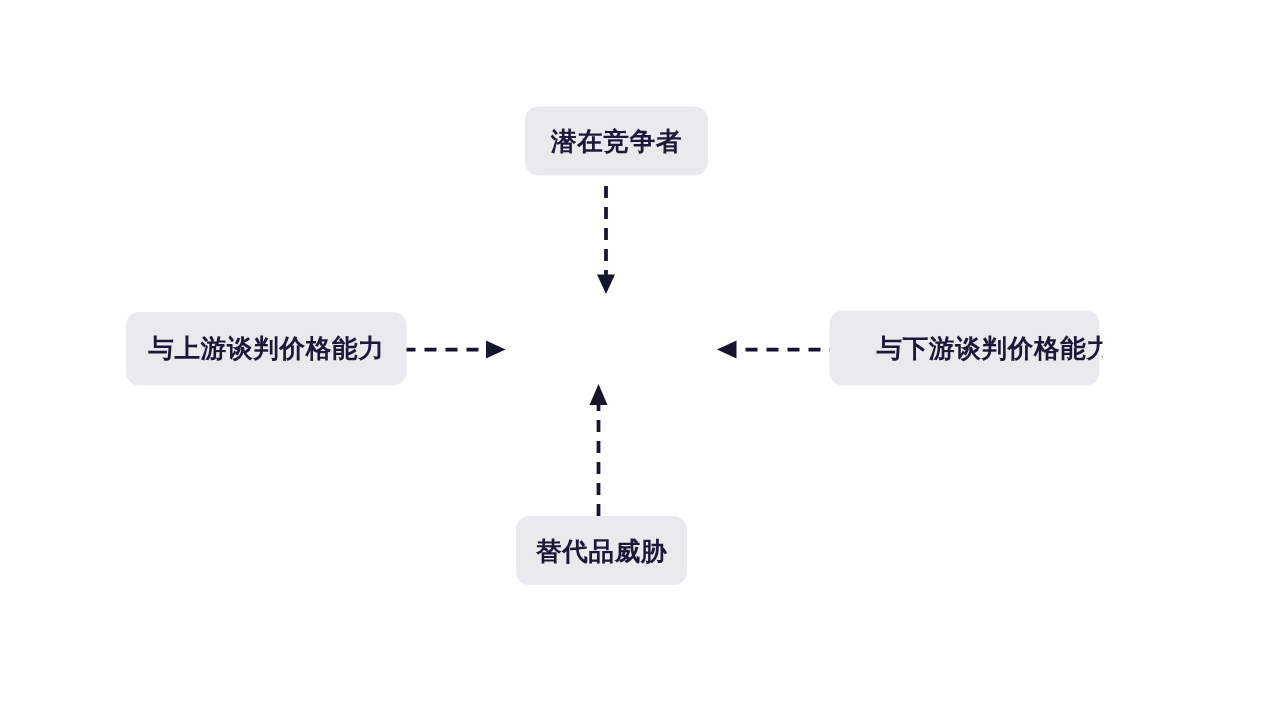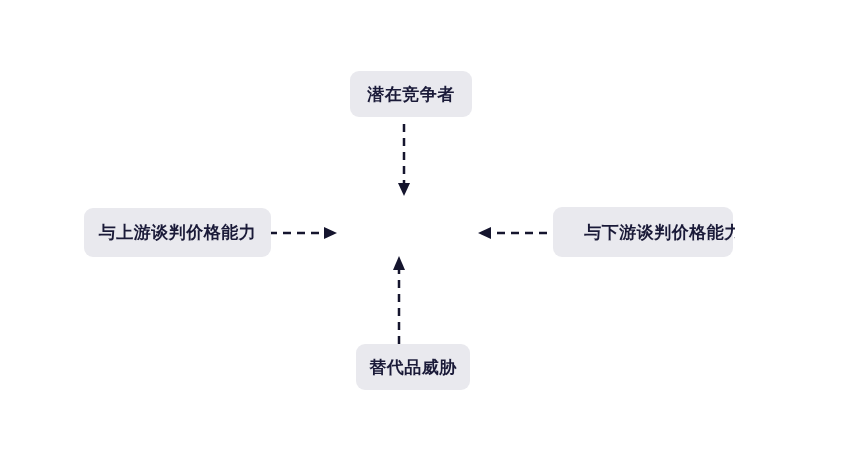--- a/index.html
+++ b/index.html
@@ -26,21 +26,21 @@
     border-radius: 9px;
     font-size: 17px;
     letter-spacing: 0.5px;
     white-space: nowrap;
     box-sizing: border-box;
   }
   .node-potential   { left: 350px; top: 71px;  width: 122px; height: 46px; }
   .node-center      { left: 343px; top: 203px; width: 130px; height: 49px; }
   .node-upstream    { left: 48px;  top: 208px; width: 187px; height: 49px; margin-left: 36px; }
   .node-downstream  { left: 553px; top: 207px; width: 180px; height: 50px; padding-left: 40px; }
-  .node-substitute  { left: 356px; top: 344px; width: 114px; height: 46px; }
+  .node-substitute  { left: 344px; top: 344px; width: 114px; height: 46px; }
   .edges-overlay {
     position: absolute;
     left: 0; top: 0;
     width: 842px;
     height: 468px;
     pointer-events: none;
   }
   .edge-line {
     stroke: var(--arrow-color, #15152e);
     stroke-width: 2.5;

